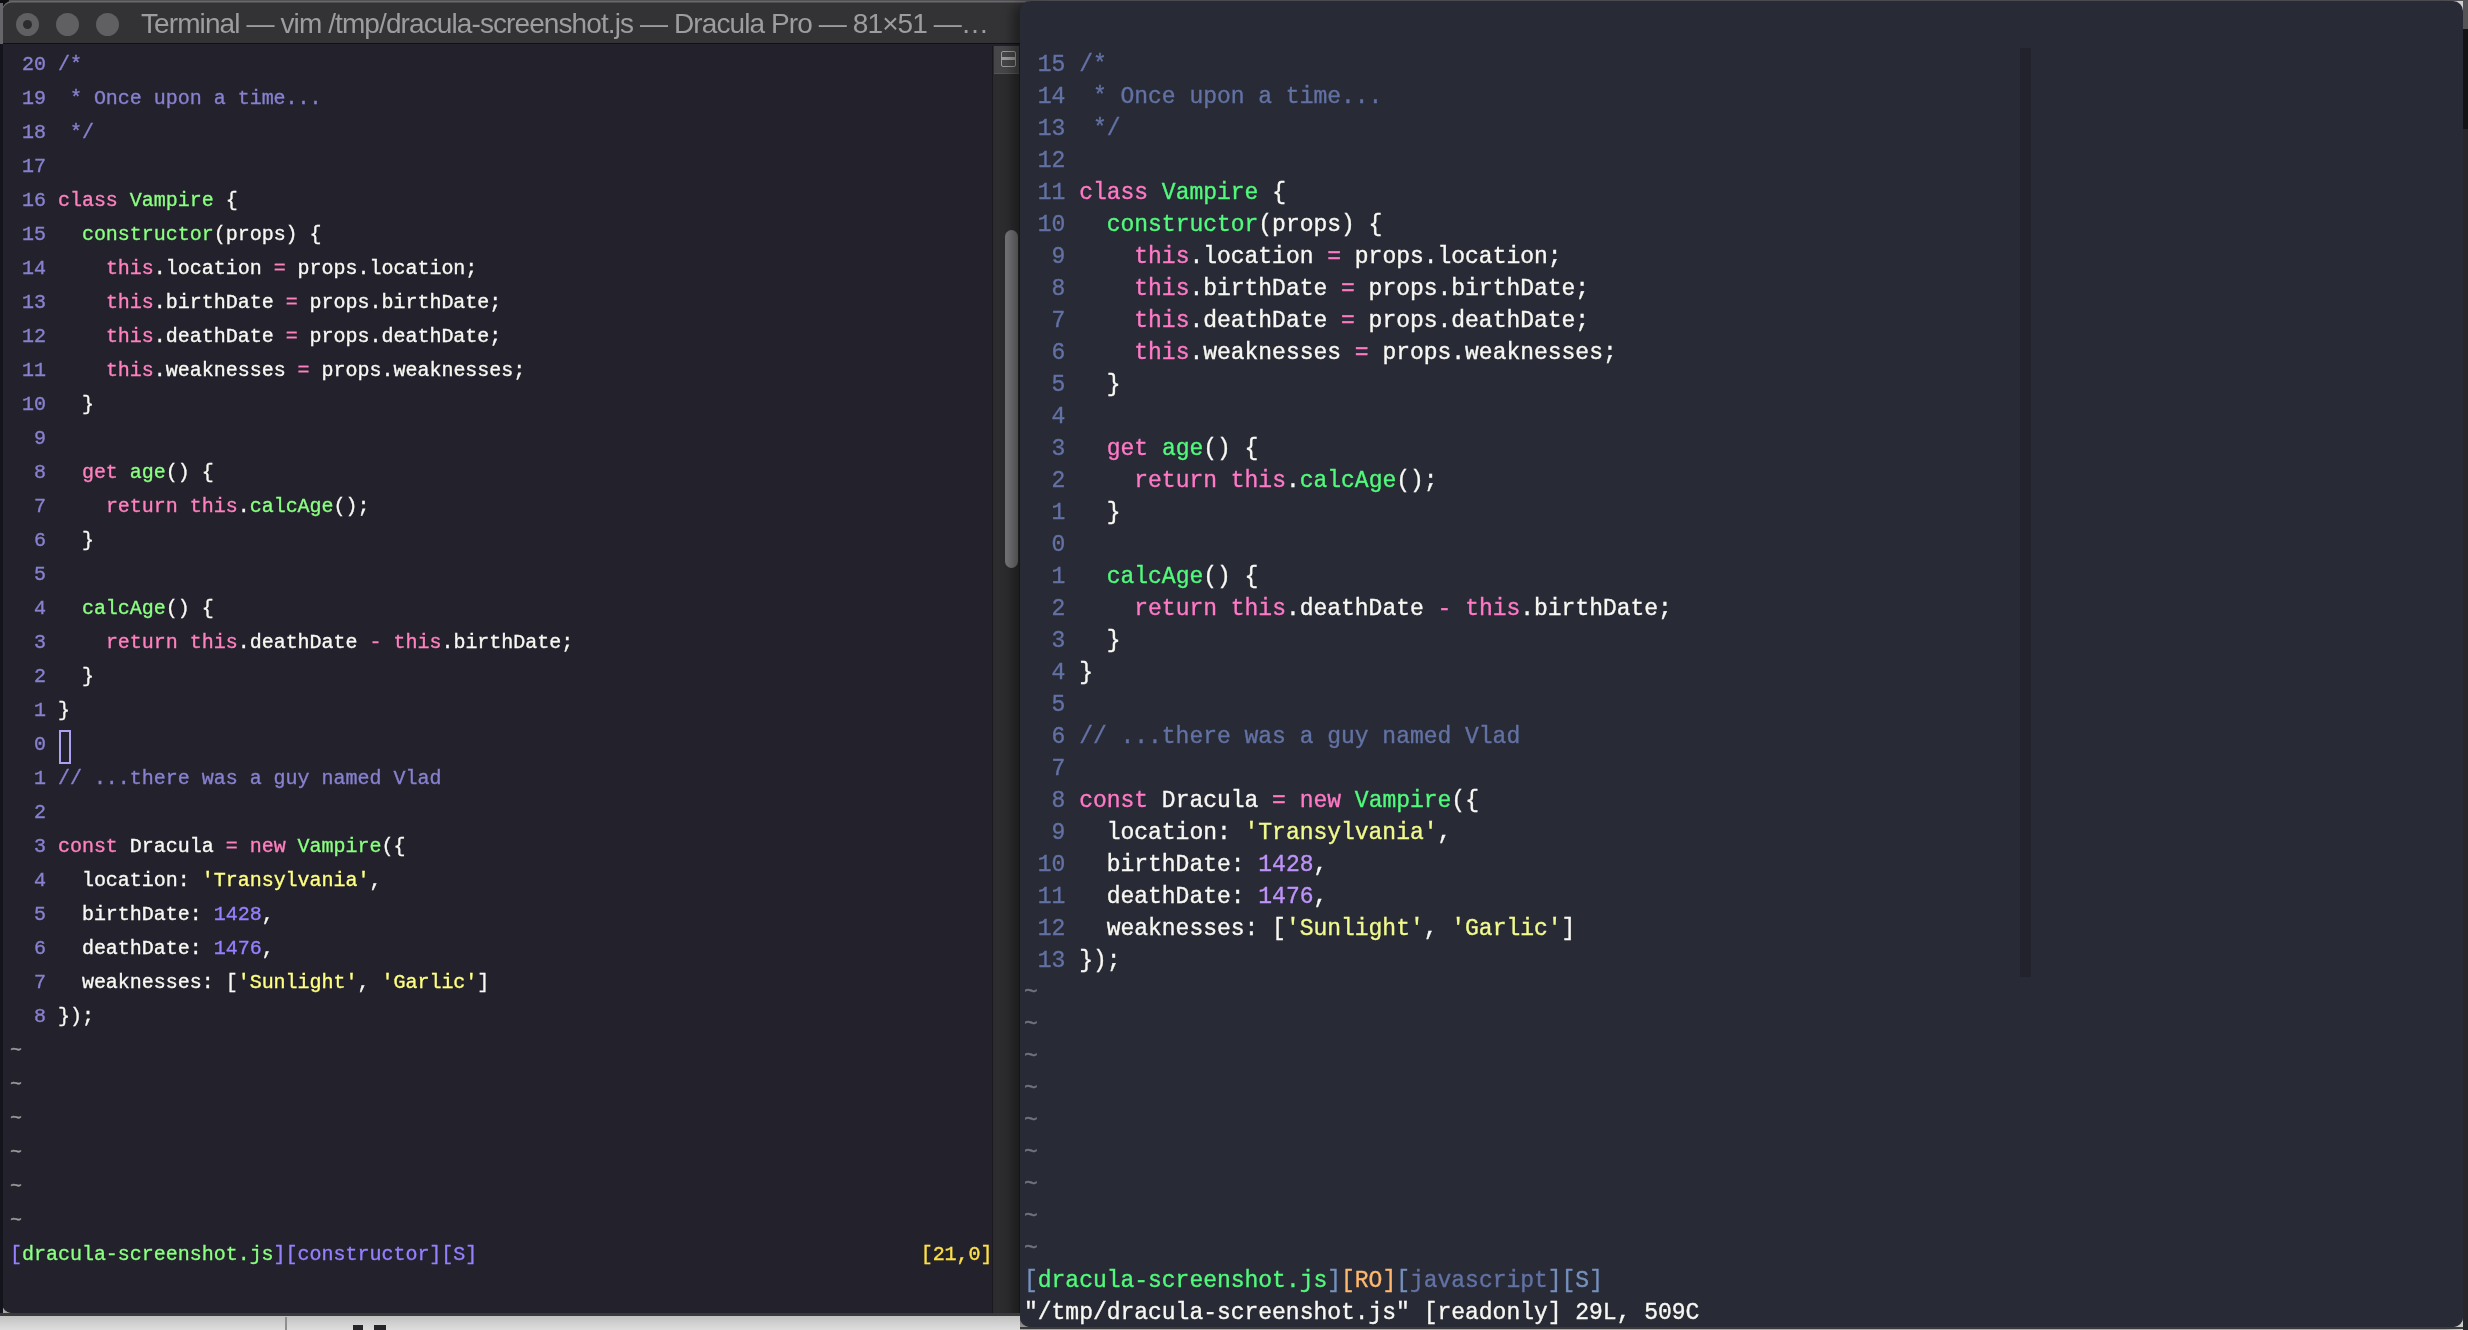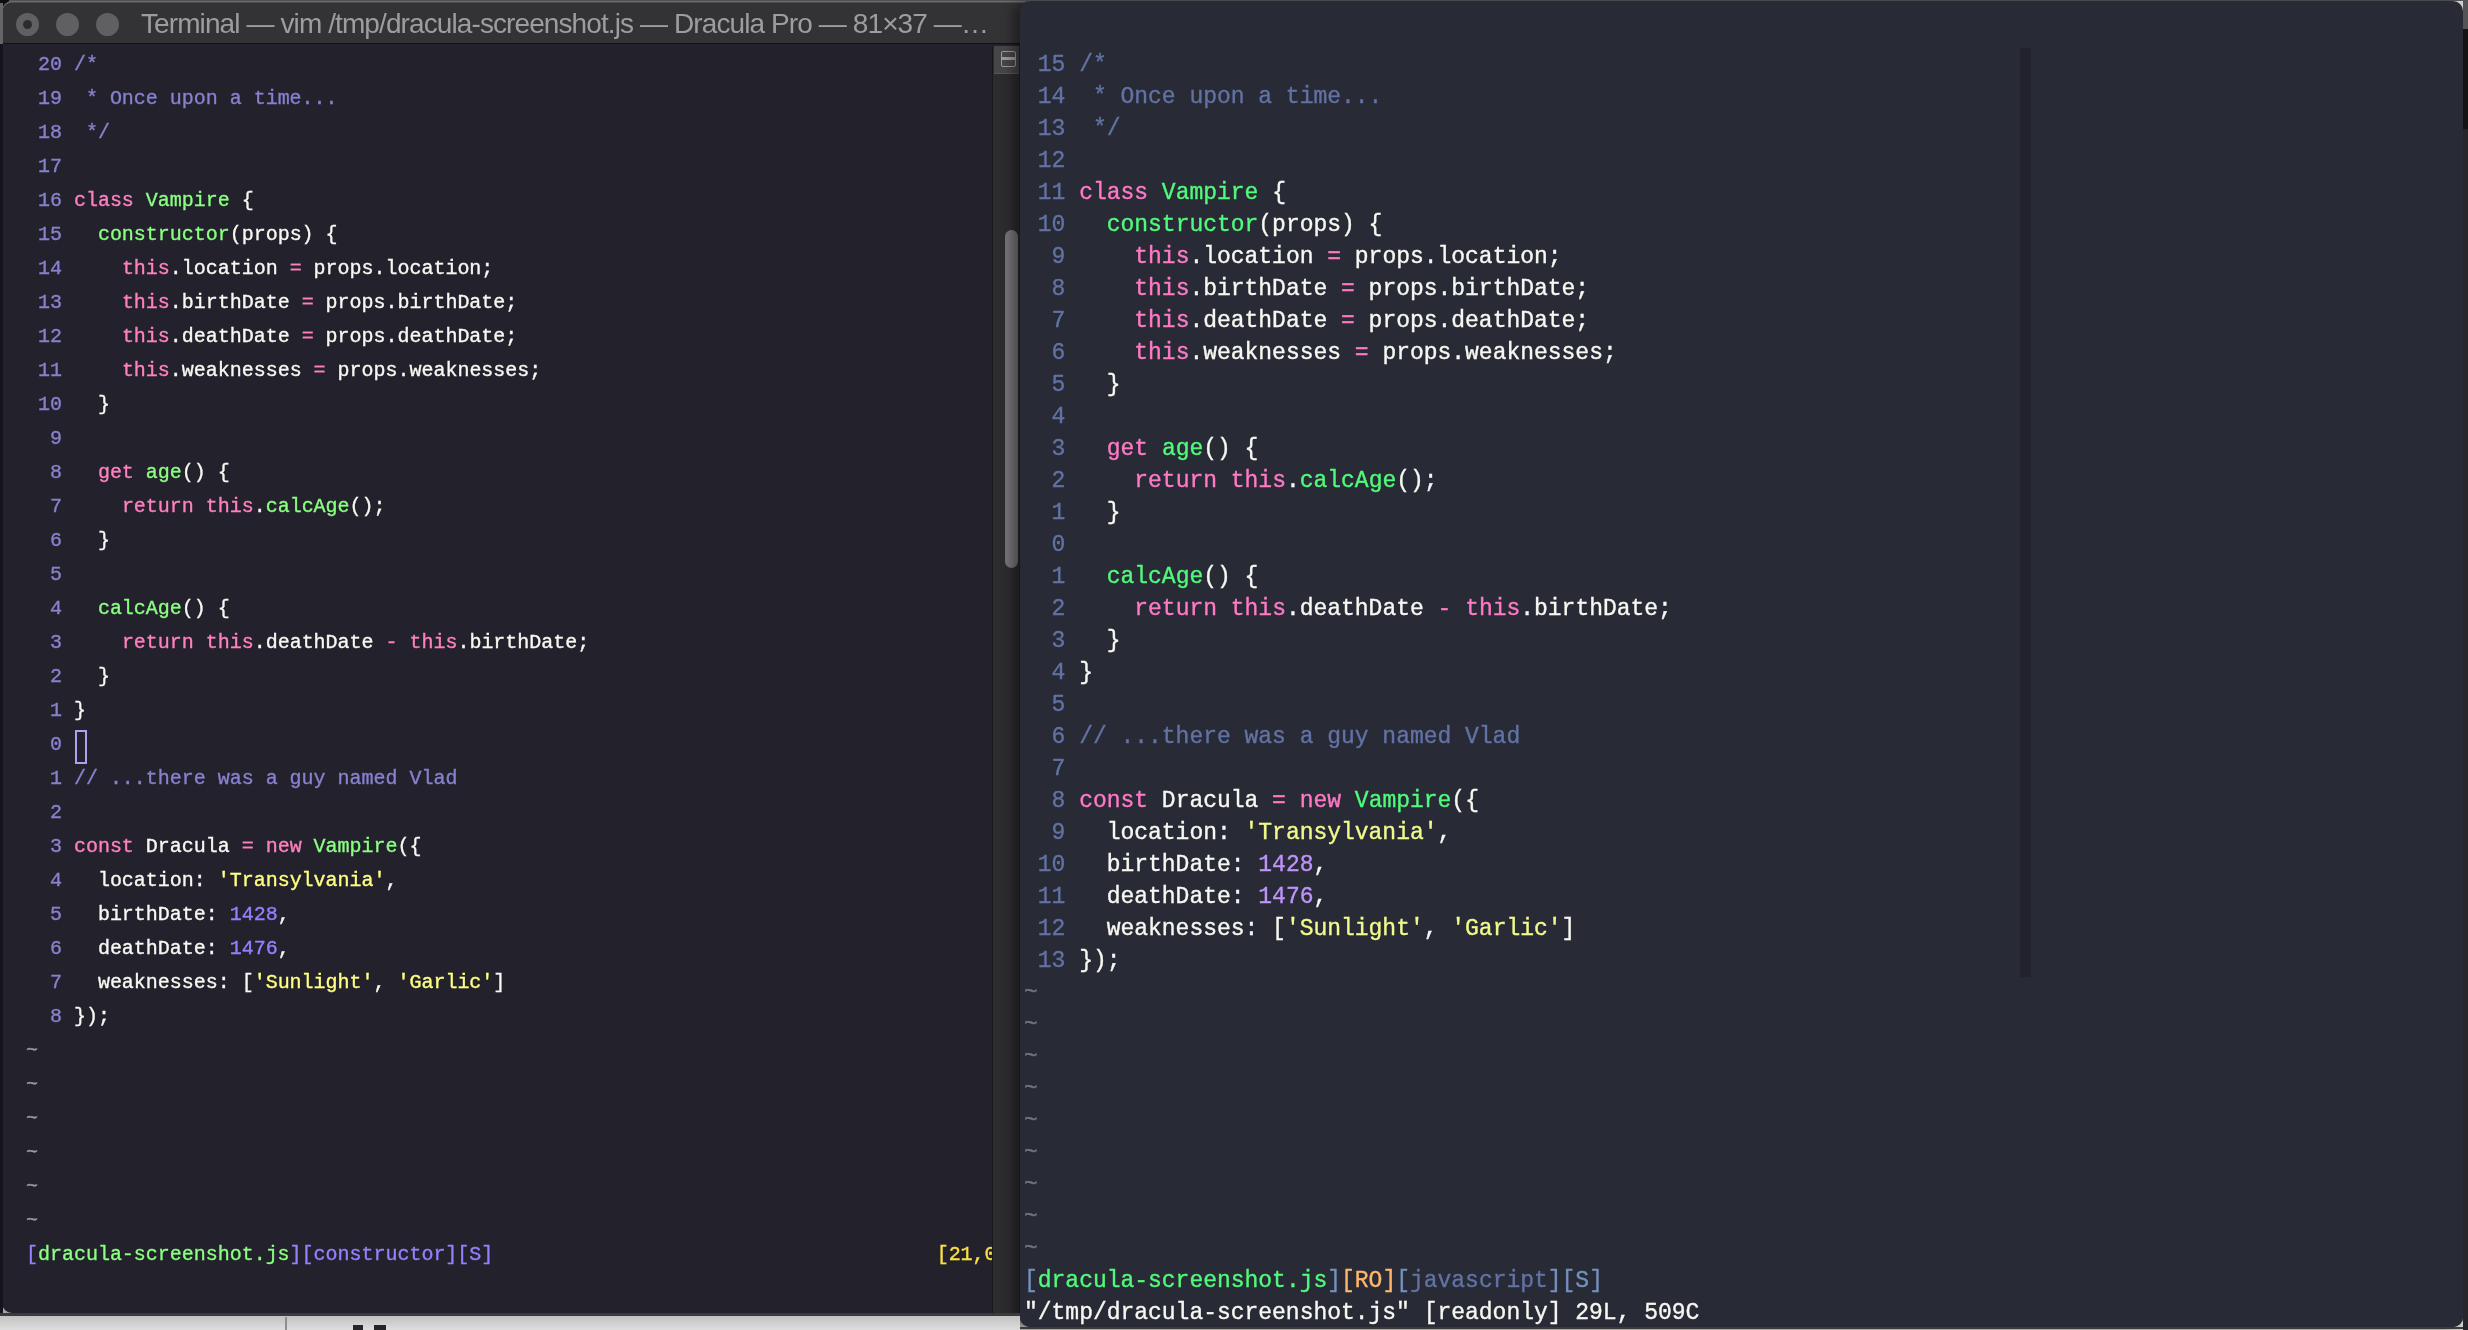--- a/index.html
+++ b/index.html
@@ -2,21 +2,21 @@
 <html><head><meta charset="utf-8"><style>
 *{margin:0;padding:0;box-sizing:border-box}
 html,body{width:2468px;height:1330px;overflow:hidden;background:#d2d2d0;font-family:"Liberation Sans",sans-serif}
 .win{position:absolute;border-radius:10px}
 pre{margin:0;white-space:pre;font-family:"Liberation Mono",monospace;font-variant-ligatures:none;color:#F8F8F2;-webkit-text-stroke:.35px currentColor}
 
 #lw{left:2px;top:1px;width:1033px;height:1312px;background:#22212C;box-shadow:0 8px 14px rgba(0,0,0,.4);border-radius:10px 10px 0 10px}
 #lt{position:absolute;left:0;top:0;width:100%;height:43px;background:#333335;border-radius:10px 10px 0 0;box-shadow:inset 0 1.5px 0 #6a6a6e;border-bottom:1.5px solid #111114}
 #lt .ti{position:absolute;left:139px;top:0;line-height:45px;font-size:28px;font-weight:400;letter-spacing:-.9px;color:#9d9da0;white-space:nowrap}
 .tl{position:absolute;top:11.5px;width:23px;height:23px;border-radius:50%}
-#lc{position:absolute;left:16px;top:44.5px;width:990px;height:1267.5px;background:#22212C;border-radius:0 0 0 10px;overflow:hidden}
+#lc{position:absolute;left:0;top:44.5px;width:990px;height:1267.5px;background:#22212C;border-radius:0 0 0 10px;overflow:hidden}
 #lc pre{position:absolute;left:8px;top:2.5px;font-size:20px;line-height:34px;letter-spacing:-.02px}
 #lw .c{color:#8781CE}#lw .p{color:#FF80BF}#lw .g{color:#8AFF80}#lw .y{color:#FFFF80}#lw .u{color:#9580FF}#lw .k{color:#fde047}#lw .t{color:#9B9B9B}
 #cur{position:absolute;left:56.5px;top:684px;width:12px;height:34px;border:2px solid #ACA3F0}
 #lsb{position:absolute;left:990px;top:44.5px;width:27px;height:1267.5px;background:#2C2C2E;border-left:1px solid #19191d}
 #lsb .cell{position:absolute;left:1px;top:0;right:0;height:28px;background:#464648;border-bottom:1px solid #555}
 #lsb .ic{position:absolute;left:7px;top:5px;width:15px;height:16px;border:1.5px solid #9B9B9B;border-radius:2px}
 #lsb .ic:after{content:"";position:absolute;left:0;right:0;top:5.5px;height:2.5px;background:#9B9B9B}
 #lsb .th{position:absolute;left:12px;top:184px;width:13px;height:338px;background:#747478;border-radius:7px}
 
 #rw{left:1020px;top:1px;width:1443px;height:1326px;background:#282A36;box-shadow:-7px 2px 12px rgba(0,0,0,.4)}
@@ -92,21 +92,21 @@
         <div class="ic"></div>
       </div>
       <div class="th"></div>
     </div>
  <div id="lt">
    <div class="tl" style="left:13.5px;background:#606063">
         <div style="position:absolute;left:7px;top:7px;width:9px;height:9px;border-radius:50%;background:#2c2c2f"></div>
       </div>
    <div class="tl" style="left:53.5px;background:#606063"></div>
    <div class="tl" style="left:93.5px;background:#606063"></div>
-   <div class="ti">Terminal — vim /tmp/dracula-screenshot.js — Dracula Pro — 81×37 —…</div>
+   <div class="ti">Terminal — vim /tmp/dracula-screenshot.js — Dracula Pro — 81×51 —…</div>
  </div>
 </div>
 <div id="lshadow"></div>
 <div id="lborder"></div>
 <div class="win" id="rw">
  <div id="rc">
       <div id="cc"></div>
       <pre><span class="c"> 15 </span><span class="c">/*</span>
 <span class="c"> 14 </span><span class="c"> * Once upon a time...</span>
 <span class="c"> 13 </span><span class="c"> */</span>

